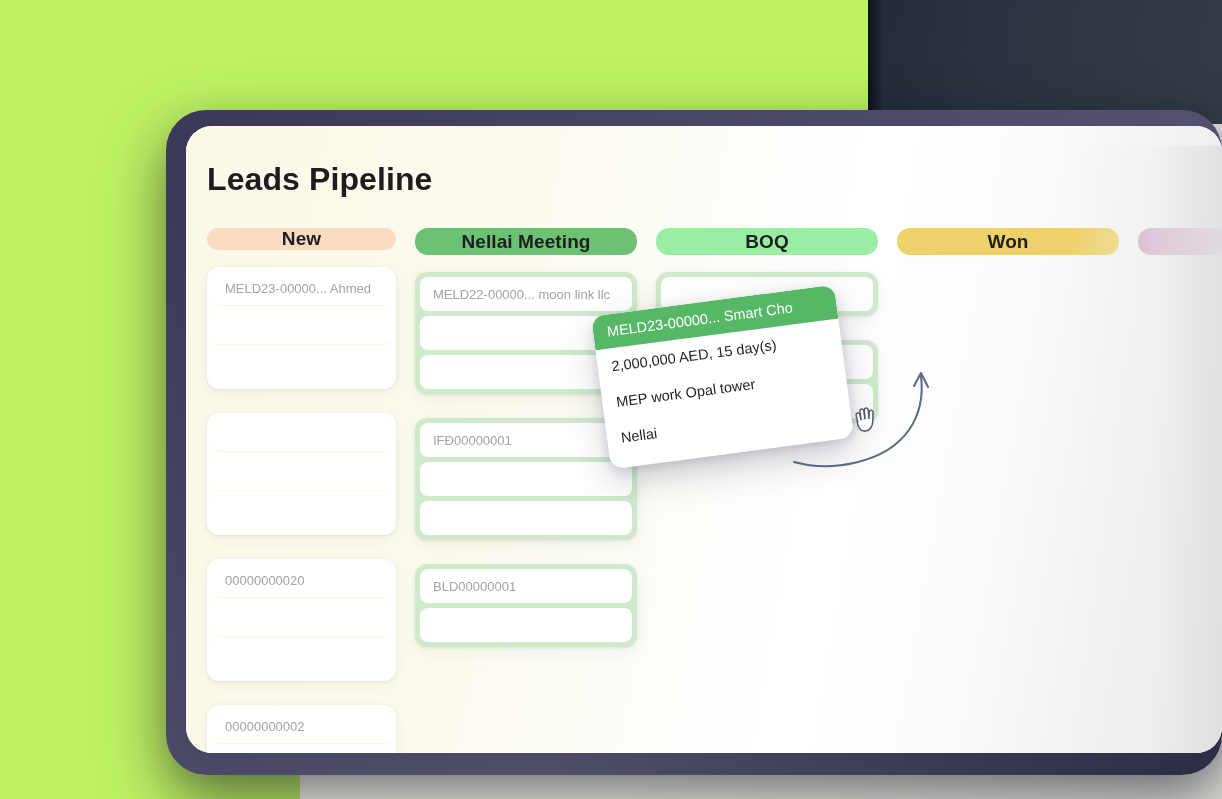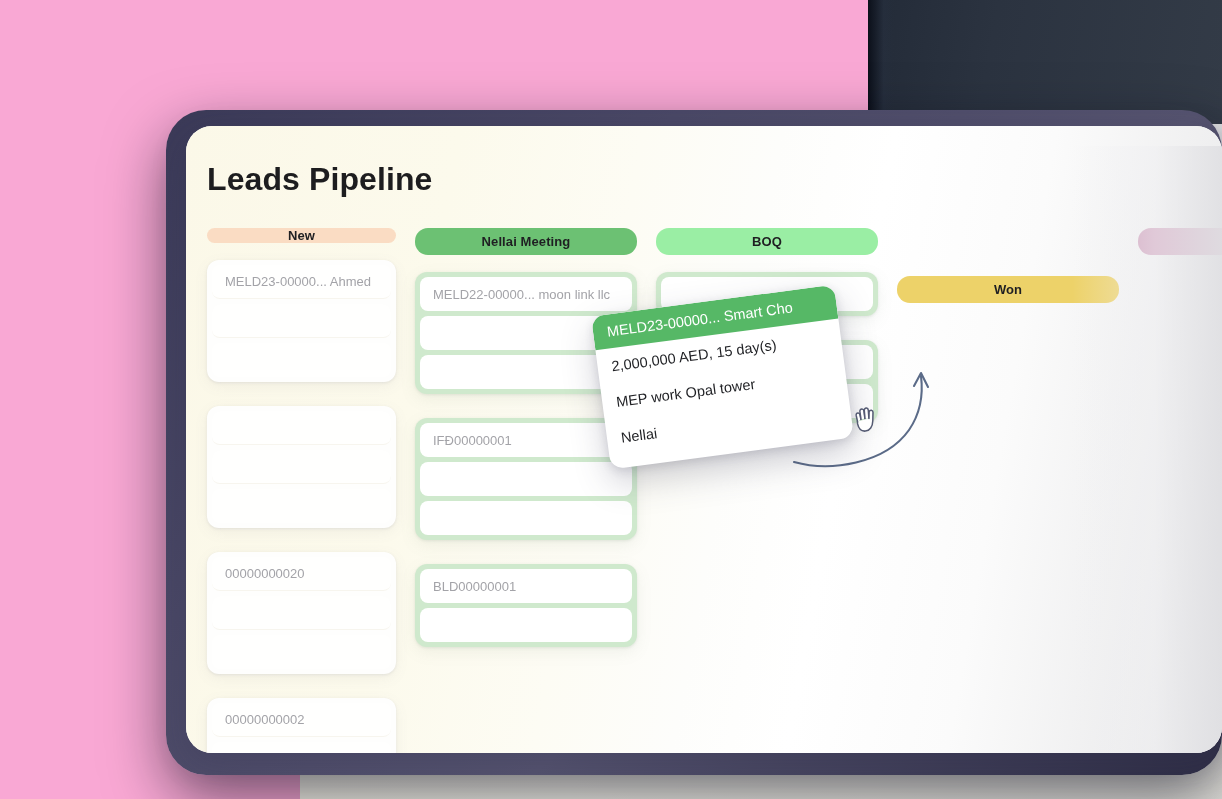--- a/index.html
+++ b/index.html
@@ -10,21 +10,21 @@
     height: 799px;
     overflow: hidden;
     background: #000000;
     font-family: "Liberation Sans", sans-serif;
   }
 
   #stage {
     position: relative;
     width: 1222px;
     height: 799px;
-    background: #f9a8d4;
+    background: #bef264;
     overflow: hidden;
     padding-left: 28px;
   }
 
   
   .bg-dark-panel {
     position: absolute;
     left: 868px;
     top: 0px;
     width: 354px;
@@ -135,21 +135,21 @@
     flex-direction: column;
   }
   .column.wide { width: 222px; flex: 0 0 222px; }
 
   .col-header {
     height: 27px;
     border-radius: 13px;
     display: flex;
     align-items: center;
     justify-content: center;
-    font-size: 13px;
+    font-size: 19px;
     font-weight: 700;
     color: #1f1f22;
     letter-spacing: .1px;
     white-space: nowrap;
     user-select: none;
   }
 
   .col-body {
     margin-top: 17px;
     display: flex;
@@ -328,21 +328,21 @@
                 <div class="card green">
                   <div class="card-row empty"></div>
                 </div>
                 <div class="card green">
                   <div class="card-row empty"></div>
                   <div class="card-row empty"></div>
                 </div>
               </div>
             </div>
             <div class="column wide">
-              <div class="col-header" style="background: rgb(237, 210, 105); margin-top: 48px;">Won</div>
+              <div class="col-header" style="background: rgb(237, 210, 105);">Won</div>
               <div class="col-body"></div>
             </div>
             <div class="column wide">
               <div class="col-header" style="background: rgb(205, 154, 184);">Lost</div>
               <div class="col-body"></div>
             </div>
           </div>
 
         <div class="right-fade"></div>
       </div>

